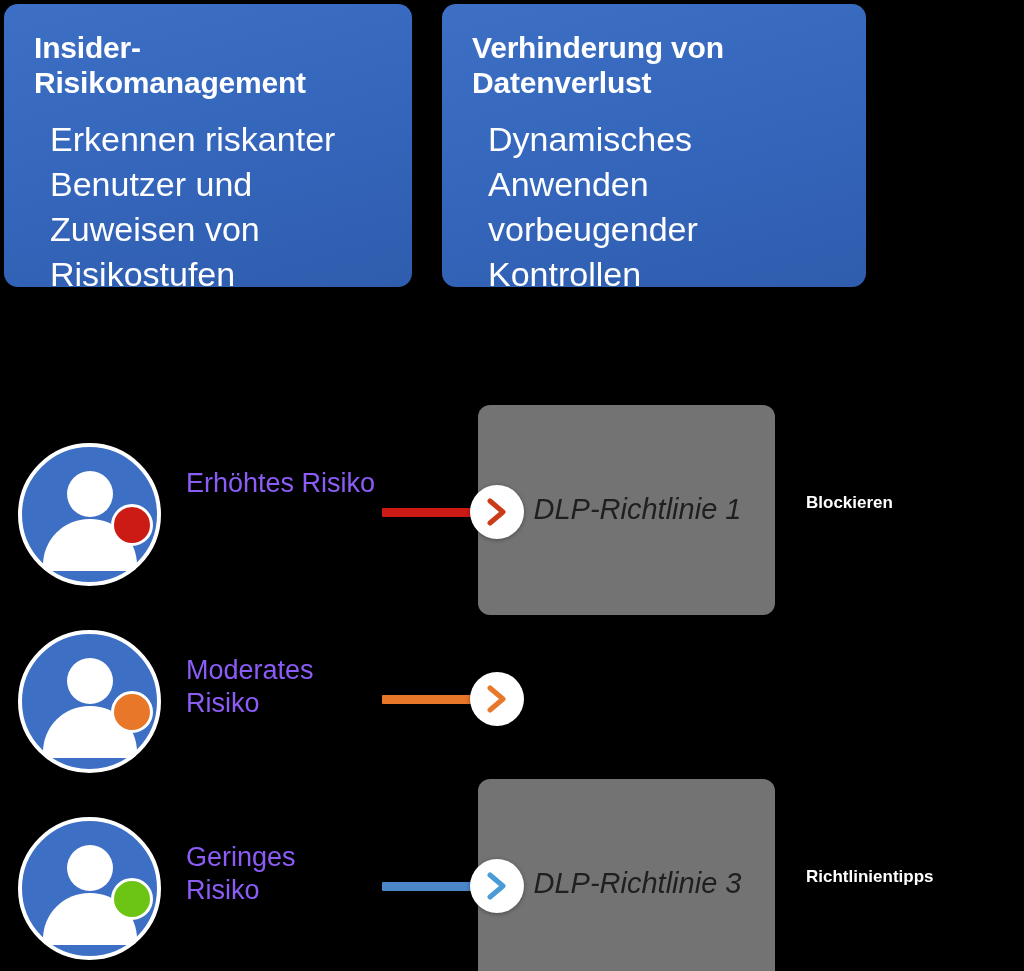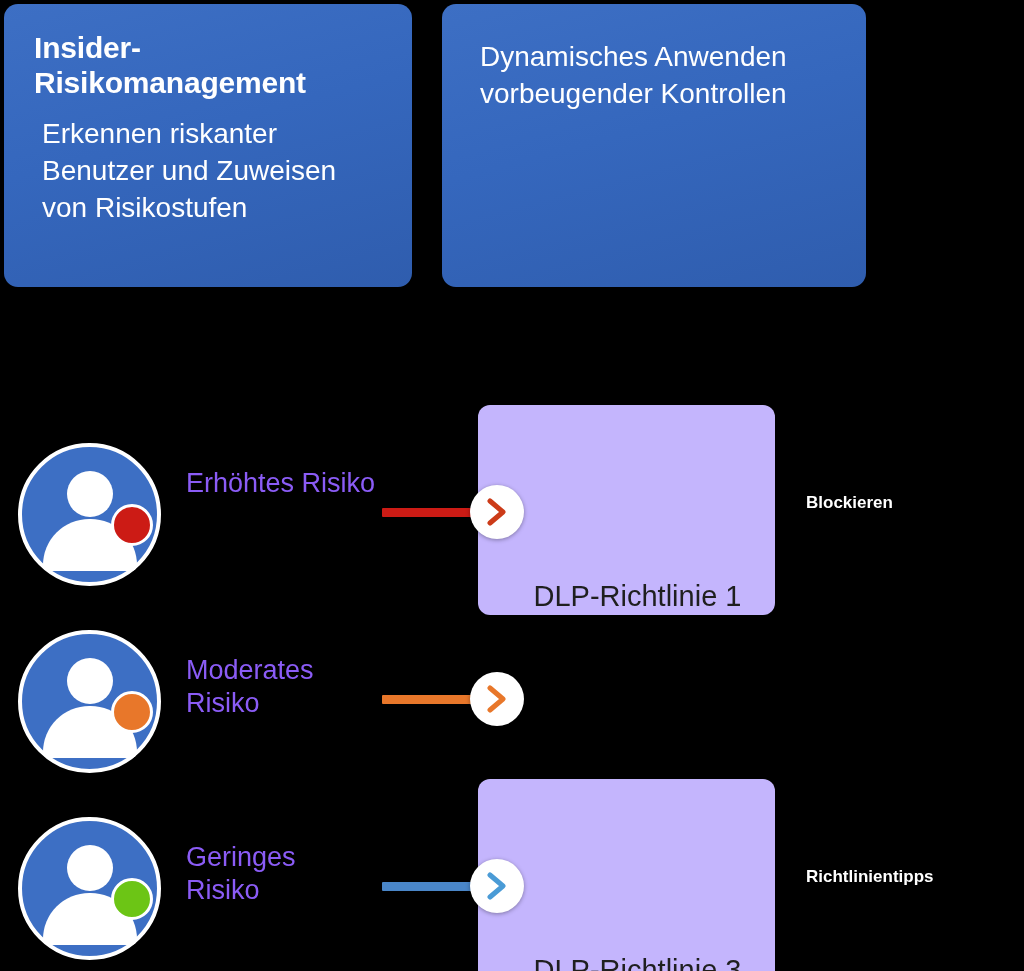--- a/index.html
+++ b/index.html
@@ -37,23 +37,23 @@
     height: 283px;
   }
   .card-title {
     font-size: 30px;
     font-weight: bold;
     line-height: 1.18;
     margin: 0 0 14px 0;
     letter-spacing: -0.2px;
   }
   .card-body {
-    font-size: 28px;
+    font-size: 34px;
     line-height: 1.33;
-    margin: 8px;
+    margin: 16px;
     font-weight: normal;
   }
 
   
   .row {
     position: absolute;
     left: 0;
     width: 1024px;
     height: 210px;
   }
@@ -143,25 +143,26 @@
     top: 13px;
   }
 
   
   .policy-box {
     position: absolute;
     left: 478px;
     top: 0;
     width: 297px;
     height: 210px;
-    background: #c4b5fd;
+    background: #737373;
     border-radius: 12px;
     display: flex;
-    align-items: flex-end;
+    align-items: center;
     justify-content: center;
+    font-style: italic;
   }
   .policy-text {
     color: #1f1f1f;
     font-size: 29px;
     line-height: 1.28;
     text-align: center;
     font-weight: normal;
     padding-left: 22px;
   }
 
@@ -179,20 +180,21 @@
 </style>
 </head>
 <body>
 
 <div class="card" id="card-irm">
   <div class="card-title">Insider-Risikomanagement</div>
   <div class="card-body">Erkennen riskanter Benutzer und Zuweisen von Risikostufen</div>
 </div>
 
 <div class="card" id="card-dlp">
+  <div class="card-title">Verhinderung von Datenverlust</div>
   <div class="card-body">Dynamisches Anwenden vorbeugender Kontrollen</div>
 </div>
 
 <div class="row" id="row-0">
   <div class="avatar">
     <div class="head"></div>
     <div class="body"></div>
     <div class="dot" style="background:#cc1b15;"></div>
   </div>
   <div class="risk-label">Erhöhtes Risiko</div>

